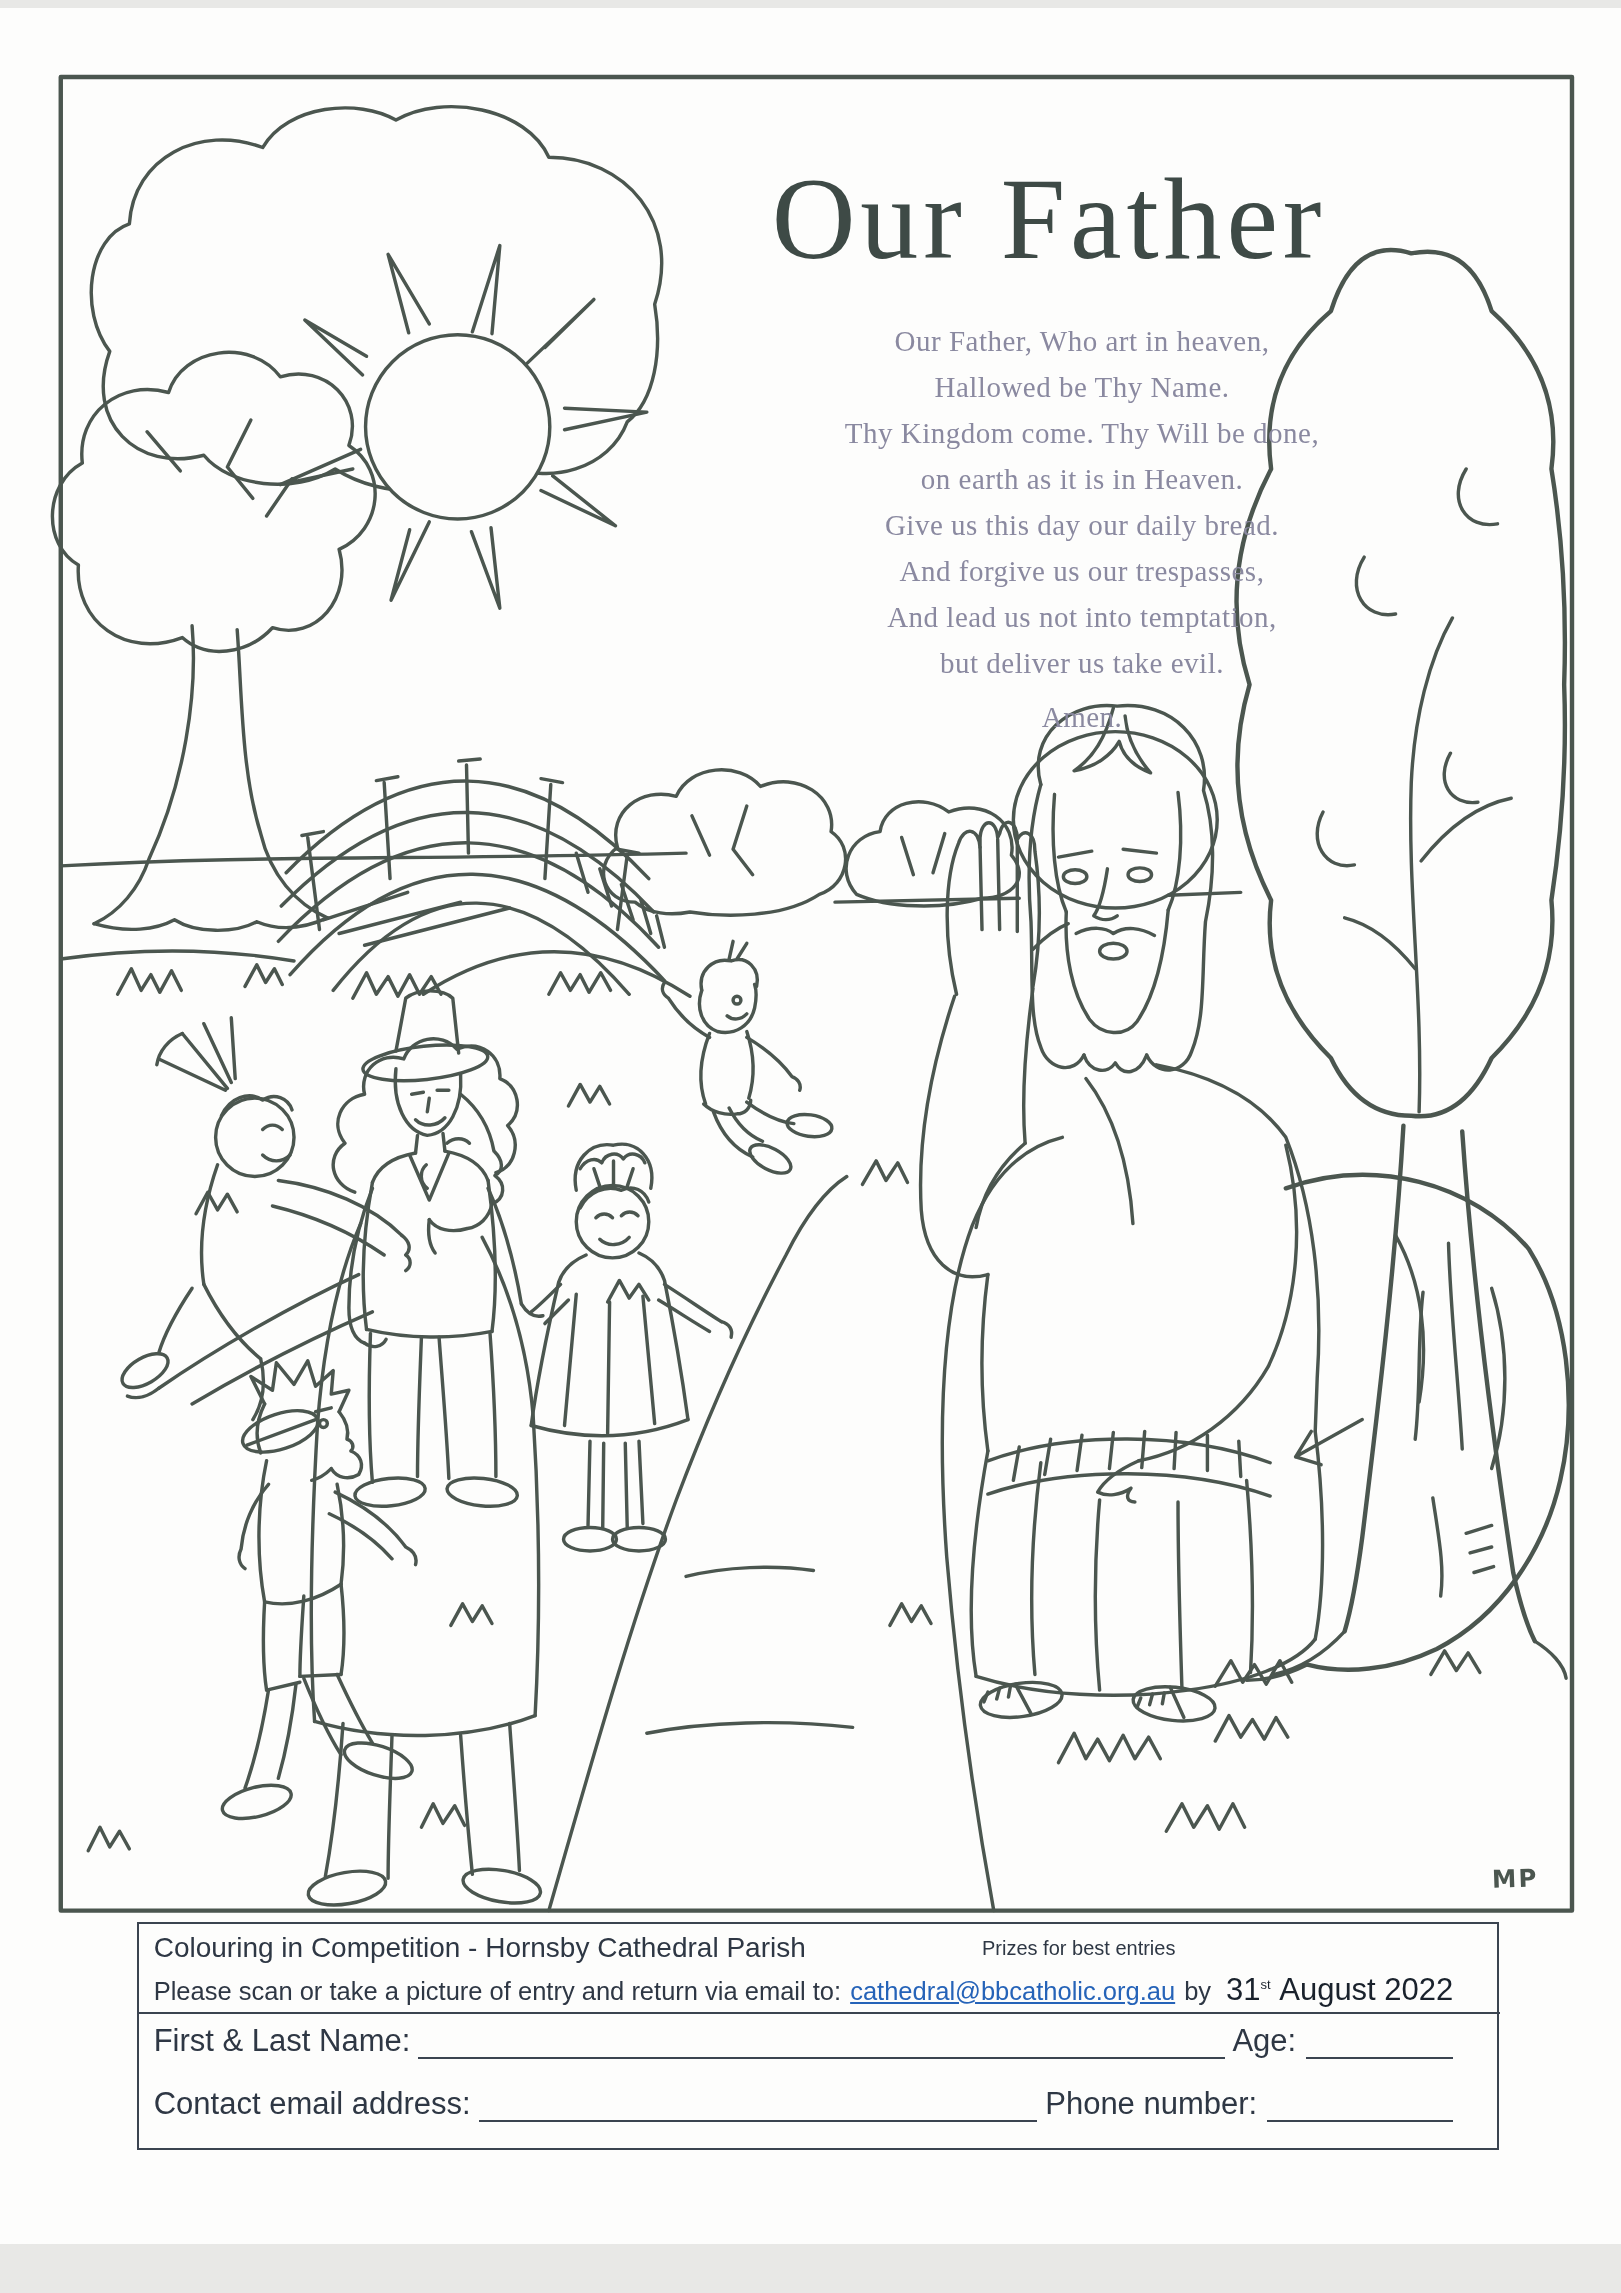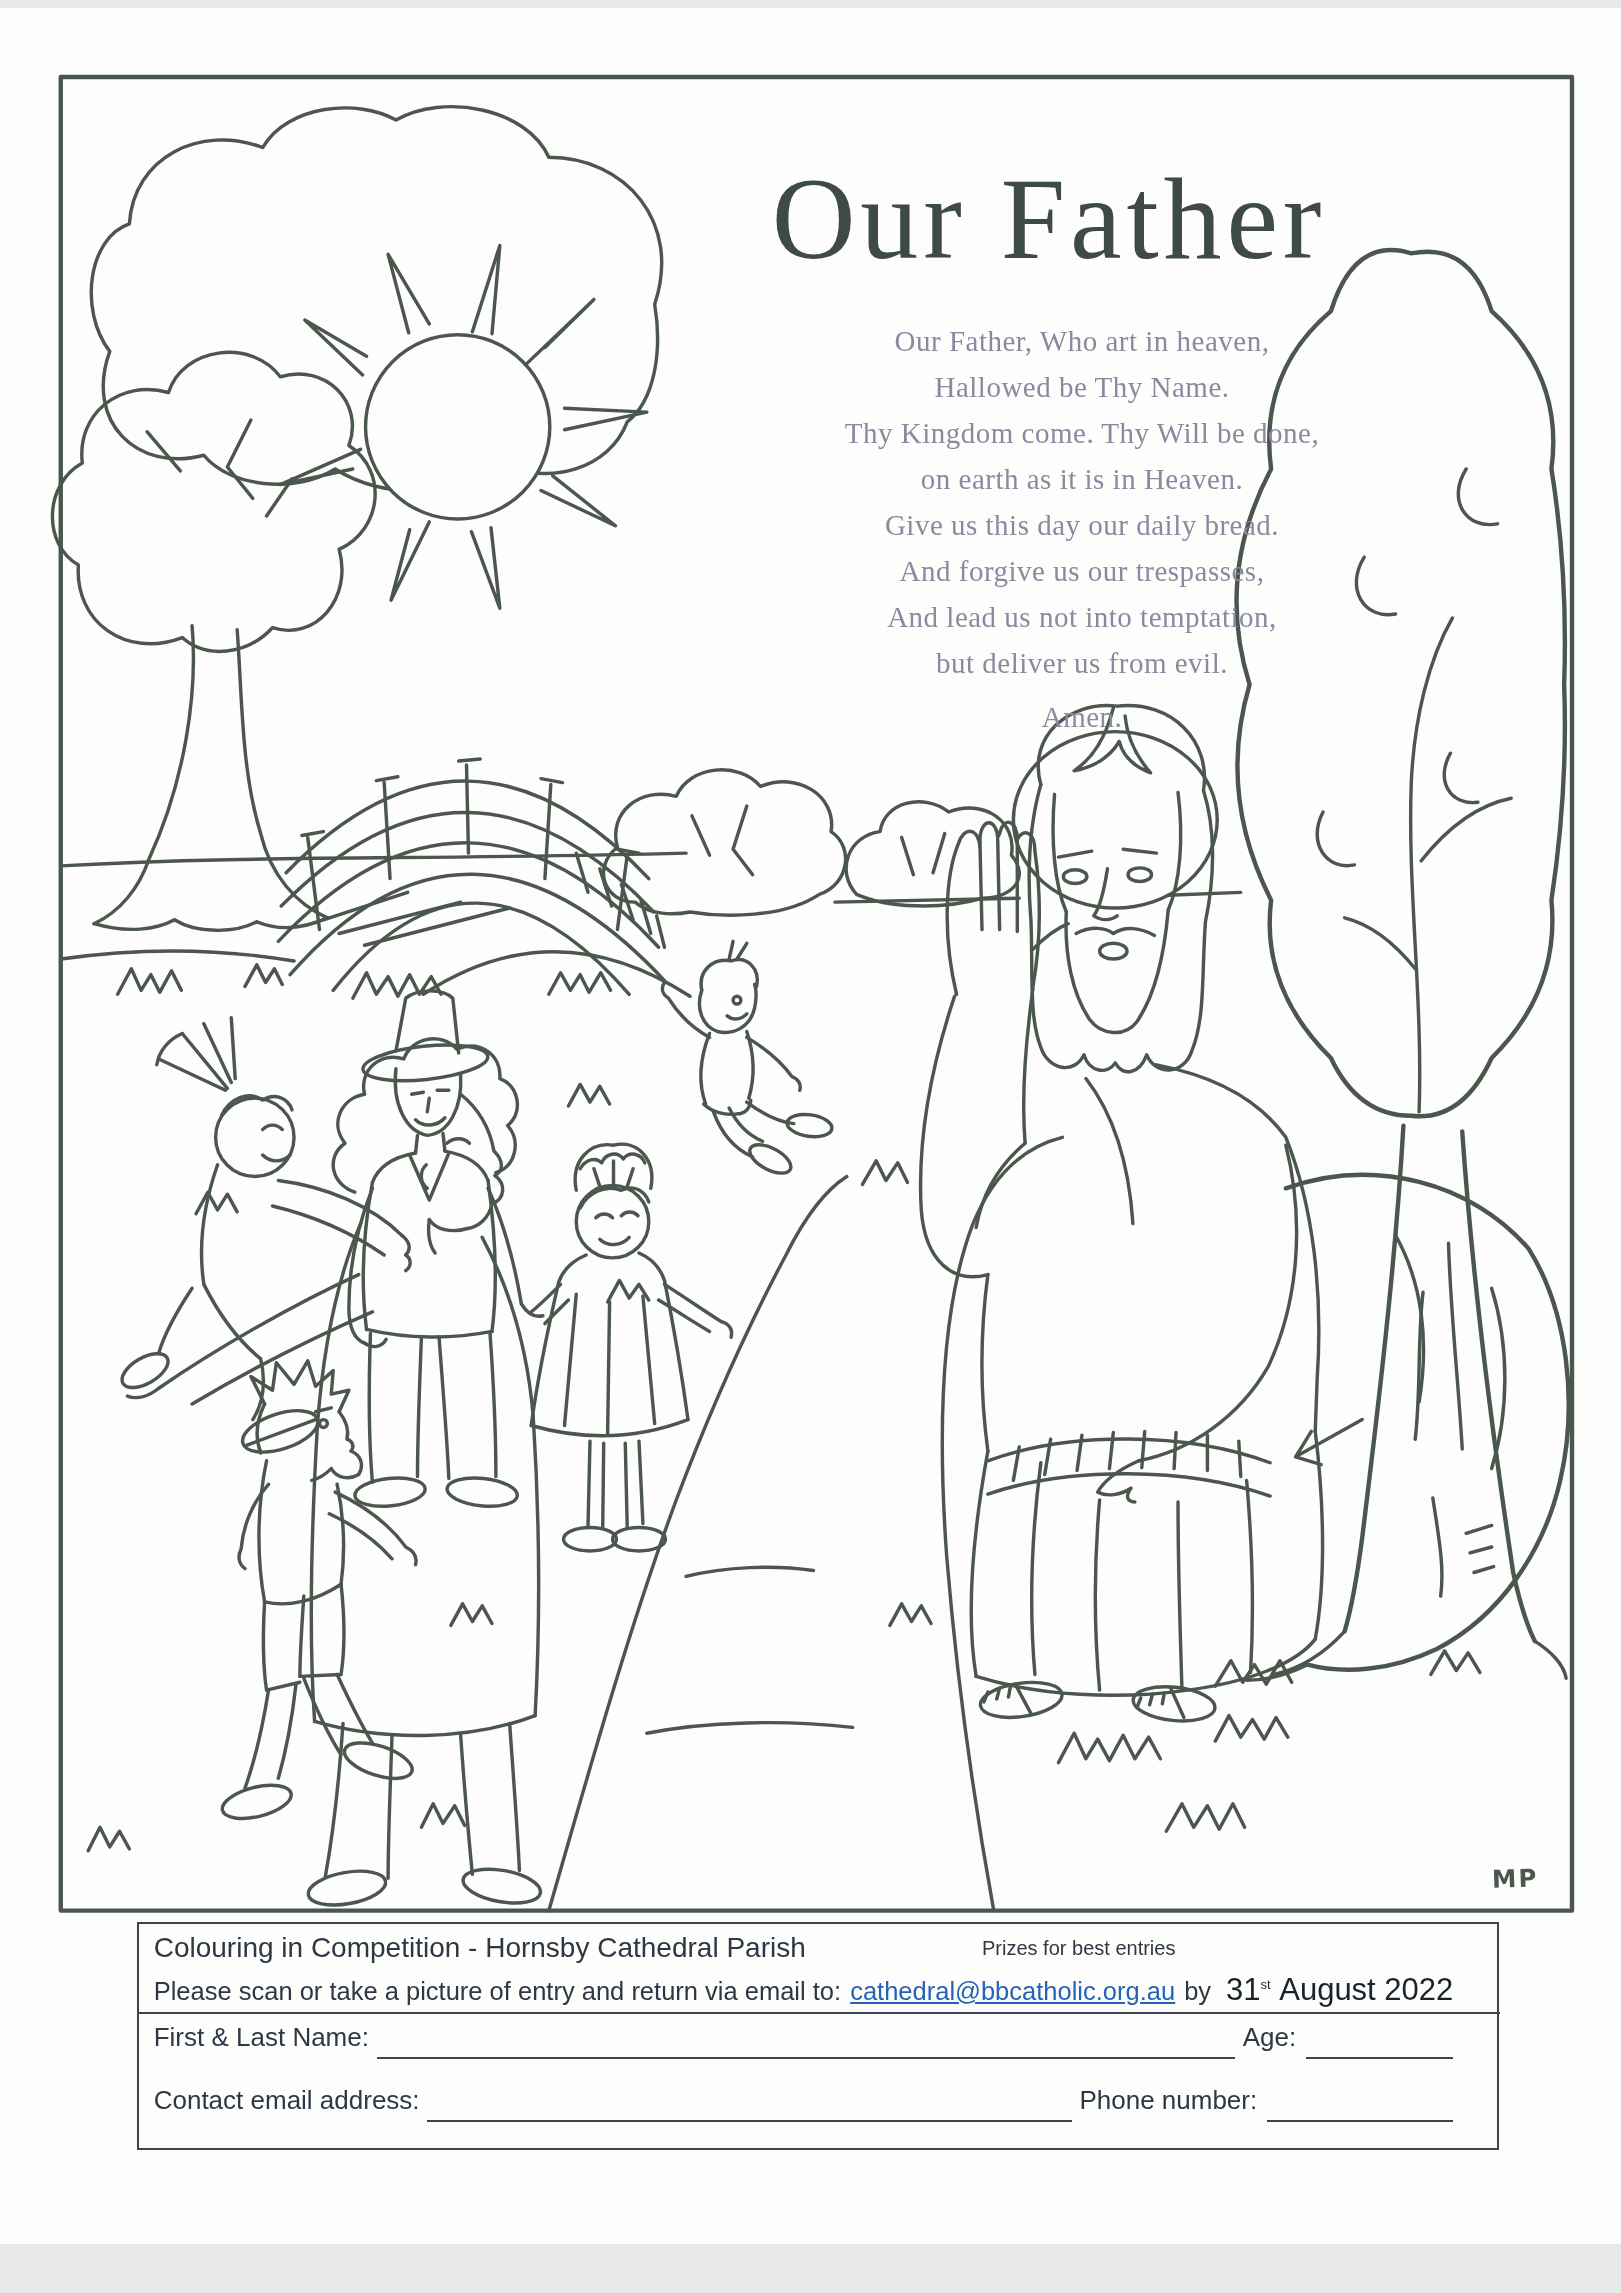--- a/index.html
+++ b/index.html
@@ -61,22 +61,22 @@
   .fb-instruction-row{
     position:absolute;left:14.7px;top:48px;width:1333px;
     display:flex;align-items:baseline;gap:9px;
     font-size:25.5px;white-space:nowrap;
   }
   .fb-email{color:var(--c-link,#2563b8);text-decoration:underline;cursor:pointer;}
   .fb-date{font-size:31px;color:var(--c-date,#1a222c);margin-left:5.9px;}
   .fb-date sup{font-size:13px;}
   .fb-row{
     position:absolute;left:14.7px;right:44px;
-    display:flex;
-    font-size:26px;white-space:nowrap;
+    display:flex;align-items:flex-end;
+    font-size:31px;white-space:nowrap;
   }
   .fb-row.name-row{top:98px;}
   .fb-row.email-row{top:161px;}
   .wline{
     flex:1;height:35px;margin:0 7.8px;
     border-bottom:2.5px solid var(--c-line,#3b4450);
   }
   .wline-short{height:35px;margin-left:9.8px;border-bottom:2.5px solid var(--c-line,#3b4450);}
   .age-line{width:147px;}
   .phone-line{width:186px;}
@@ -364,21 +364,21 @@
   <div class="page-title">Our Father</div>
 
   <div class="prayer">
     <div>Our Father, Who art in heaven,</div>
     <div>Hallowed be Thy Name.</div>
     <div>Thy Kingdom come. Thy Will be done,</div>
     <div>on earth as it is in Heaven.</div>
     <div>Give us this day our daily bread.</div>
     <div>And forgive us our trespasses,</div>
     <div>And lead us not into temptation,</div>
-    <div>but deliver us from evil.</div>
+    <div>but deliver us take evil.</div>
     <div class="amen">Amen.</div>
   </div>
 
   <div class="signature">MP</div>
 
   <div class="form-box">
     <div class="form-divider"></div>
 
     <div class="fb-heading">Colouring in Competition - Hornsby Cathedral Parish</div>
     <div class="fb-prizes">Prizes for best entries</div>

